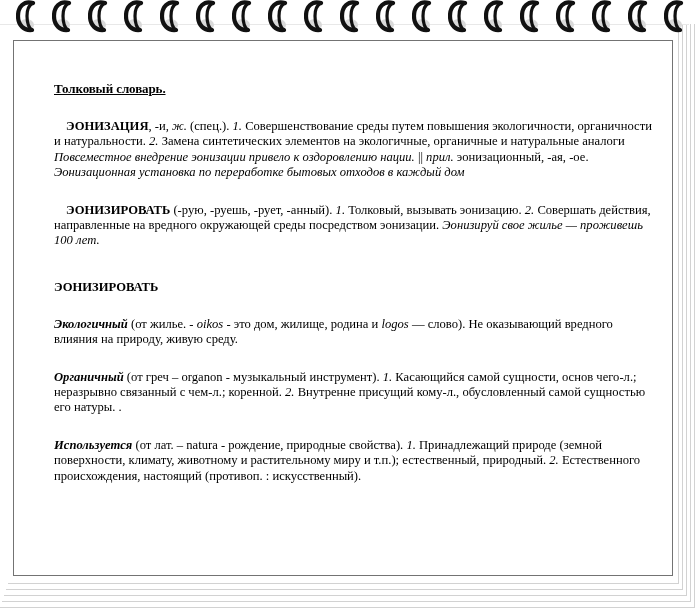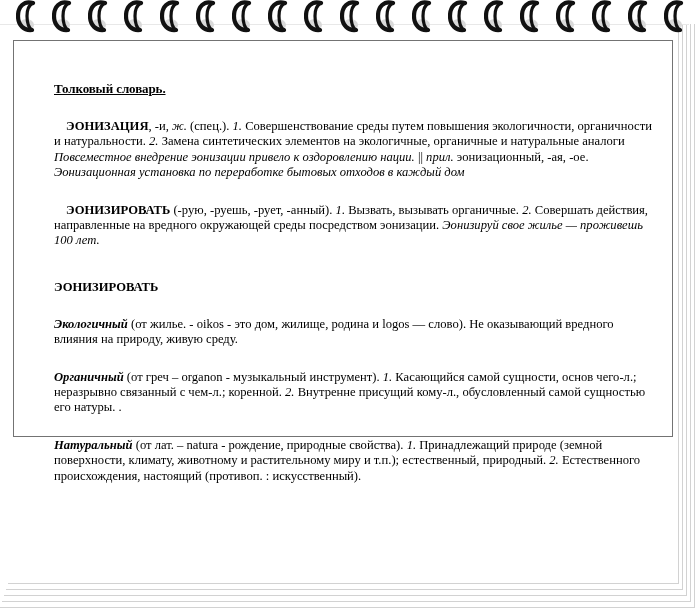--- a/index.html
+++ b/index.html
@@ -70,21 +70,21 @@
     background: #d9d9d9;
   }
   .ring svg { position: absolute; left: 0; top: 0; }
 
   
   .sheet {
     position: absolute;
     left: 13px;
     top: 40px;
     width: 660px;
-    height: 397px;
+    height: 536px;
     background: #ffffff;
     border: 1px solid #737373;
     box-sizing: border-box;
   }
 
   .page-body {
     position: absolute;
     left: 40px;
     top: 40px;
     width: 600px;
@@ -107,21 +107,21 @@
     color: #000;
   }
 
   .gap-lg { height: 22px; }
   .gap-md { height: 15px; }
 
   .hw { font-weight: bold; margin-left: 12px; }            
   .it { font-style: italic; }           
   .bi { font-weight: bold; font-style: italic; } 
   .num { font-style: italic; }          
-  .lat { }          
+  .lat { font-style: italic; }          
 
   .etym-word {
     font-size: 12.6px;
     font-weight: bold;
     margin: 0;
     line-height: 16px;
   }
 </style>
 </head>
 <body>
@@ -285,21 +285,21 @@
 
       <div class="gap-lg"></div>
 
       <p class="entry">
         <span class="hw">ЭОНИЗАЦИЯ</span><span>, -и, </span><span class="it">ж.</span><span> (спец.). </span><span class="num">1.</span><span> Совершенствование среды путем повышения экологичности, органичности и натуральности. </span><span class="num">2.</span><span> Замена синтетических элементов на экологичные, органичные и натуральные аналоги </span><span class="it">Повсеместное внедрение эонизации привело к оздоровлению нации.</span><span> || </span><span class="it">прил.</span><span> эонизационный, -ая, -ое. </span><span class="it">Эонизационная установка по переработке бытовых отходов в каждый дом</span>
       </p>
 
       <div class="gap-lg"></div>
 
       <p class="entry">
-        <span class="hw">ЭОНИЗИРОВАТЬ</span><span> (-рую, -руешь, -рует, -анный). </span><span class="num">1.</span><span> Вызвать, вызывать органичные. </span><span class="num">2.</span><span> Совершать действия, направленные на вредного окружающей среды посредством эонизации. </span><span class="it">Эонизируй свое жилье — проживешь 100 лет.</span>
+        <span class="hw">ЭОНИЗИРОВАТЬ</span><span> (-рую, -руешь, -рует, -анный). </span><span class="num">1.</span><span> Толковый, вызывать эонизацию. </span><span class="num">2.</span><span> Совершать действия, направленные на вредного окружающей среды посредством эонизации. </span><span class="it">Эонизируй свое жилье — проживешь 100 лет.</span>
       </p>
 
       <div class="gap-md"></div>
 
 
       <div class="gap-md"></div>
 
       <p class="etym-word">ЭОНИЗИРОВАТЬ</p>
 
       <div class="gap-lg"></div>
@@ -310,21 +310,21 @@
 
       <div class="gap-lg"></div>
 
       <p class="entry">
         <span class="bi">Органичный</span><span> (от греч  – organon - музыкальный инструмент). </span><span class="num">1.</span><span> Касающийся самой сущности, основ чего-л.; неразрывно связанный с чем-л.; коренной. </span><span class="num">2.</span><span> Внутренне присущий кому-л., обусловленный самой сущностью его натуры. .</span>
       </p>
 
       <div class="gap-lg"></div>
 
       <p class="entry">
-        <span class="bi">Натуральный</span><span> (от лат. – natura - рождение, природные свойства). </span><span class="num">1.</span><span> Принадлежащий природе (земной поверхности, климату, животному и растительному миру и т.п.); естественный, природный. </span><span class="num">2.</span><span> Естественного происхождения, настоящий (противоп. : искусственный).</span>
+        <span class="bi">Используется</span><span> (от лат. – natura - рождение, природные свойства). </span><span class="num">1.</span><span> Принадлежащий природе (земной поверхности, климату, животному и растительному миру и т.п.); естественный, природный. </span><span class="num">2.</span><span> Естественного происхождения, настоящий (противоп. : искусственный).</span>
       </p>
 
       <div class="gap-lg"></div>
 
 
     </div>
   </div>
 </div>
 
 </body></html>

